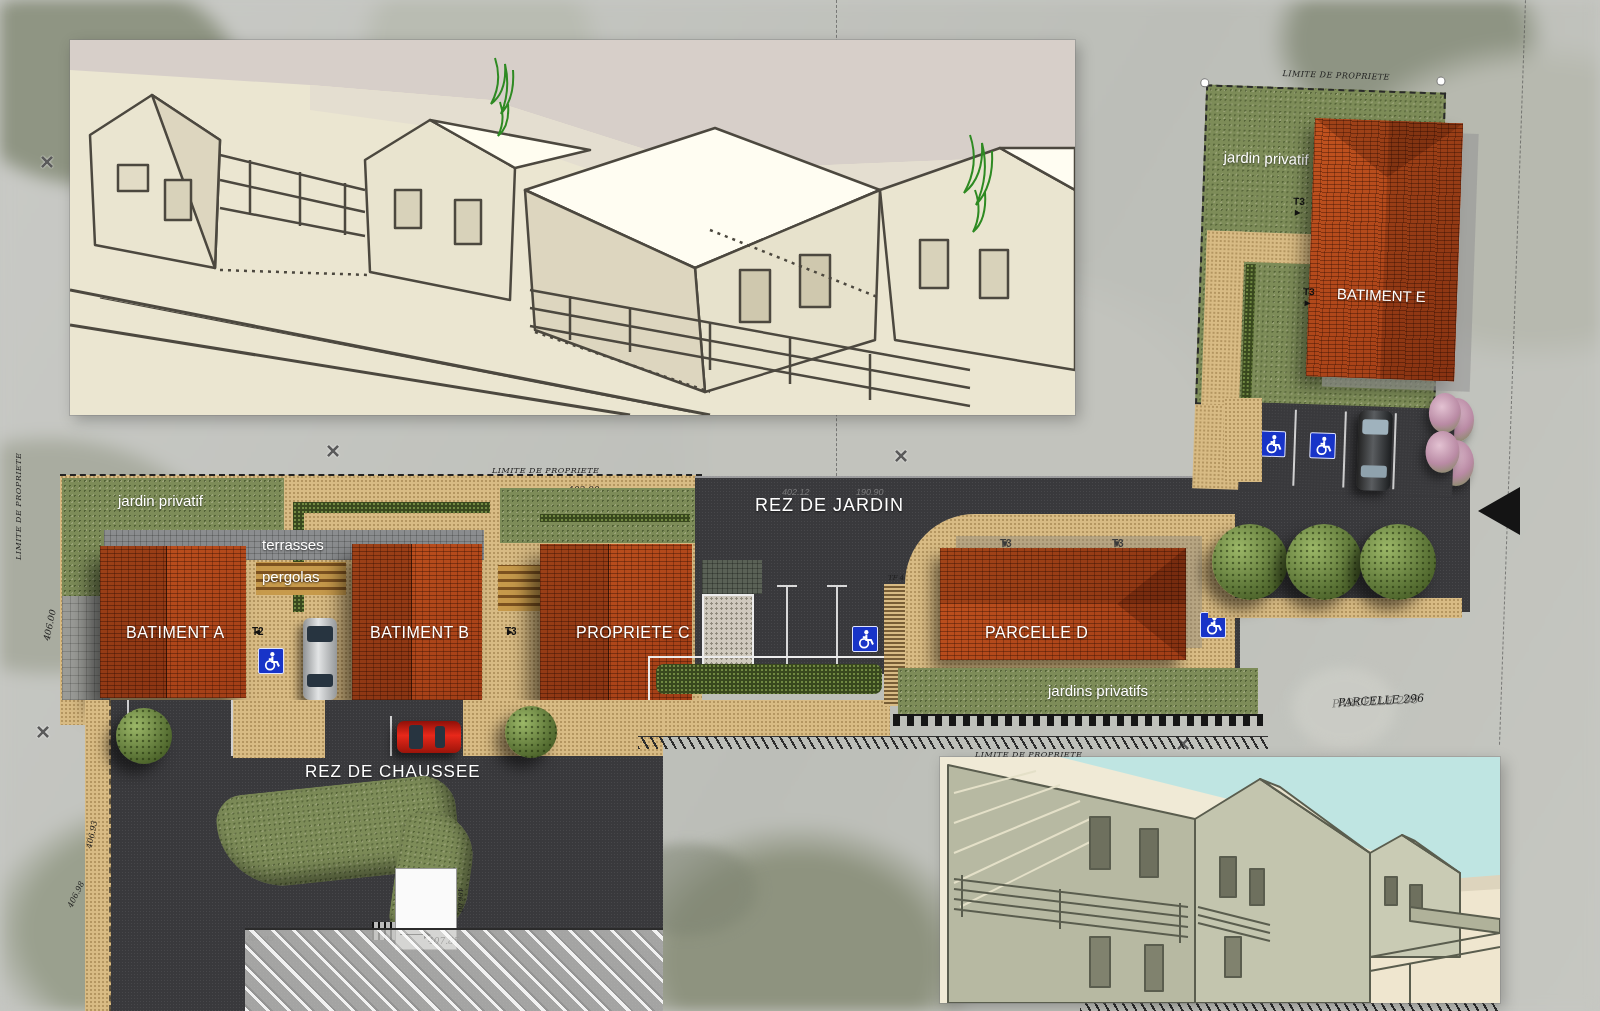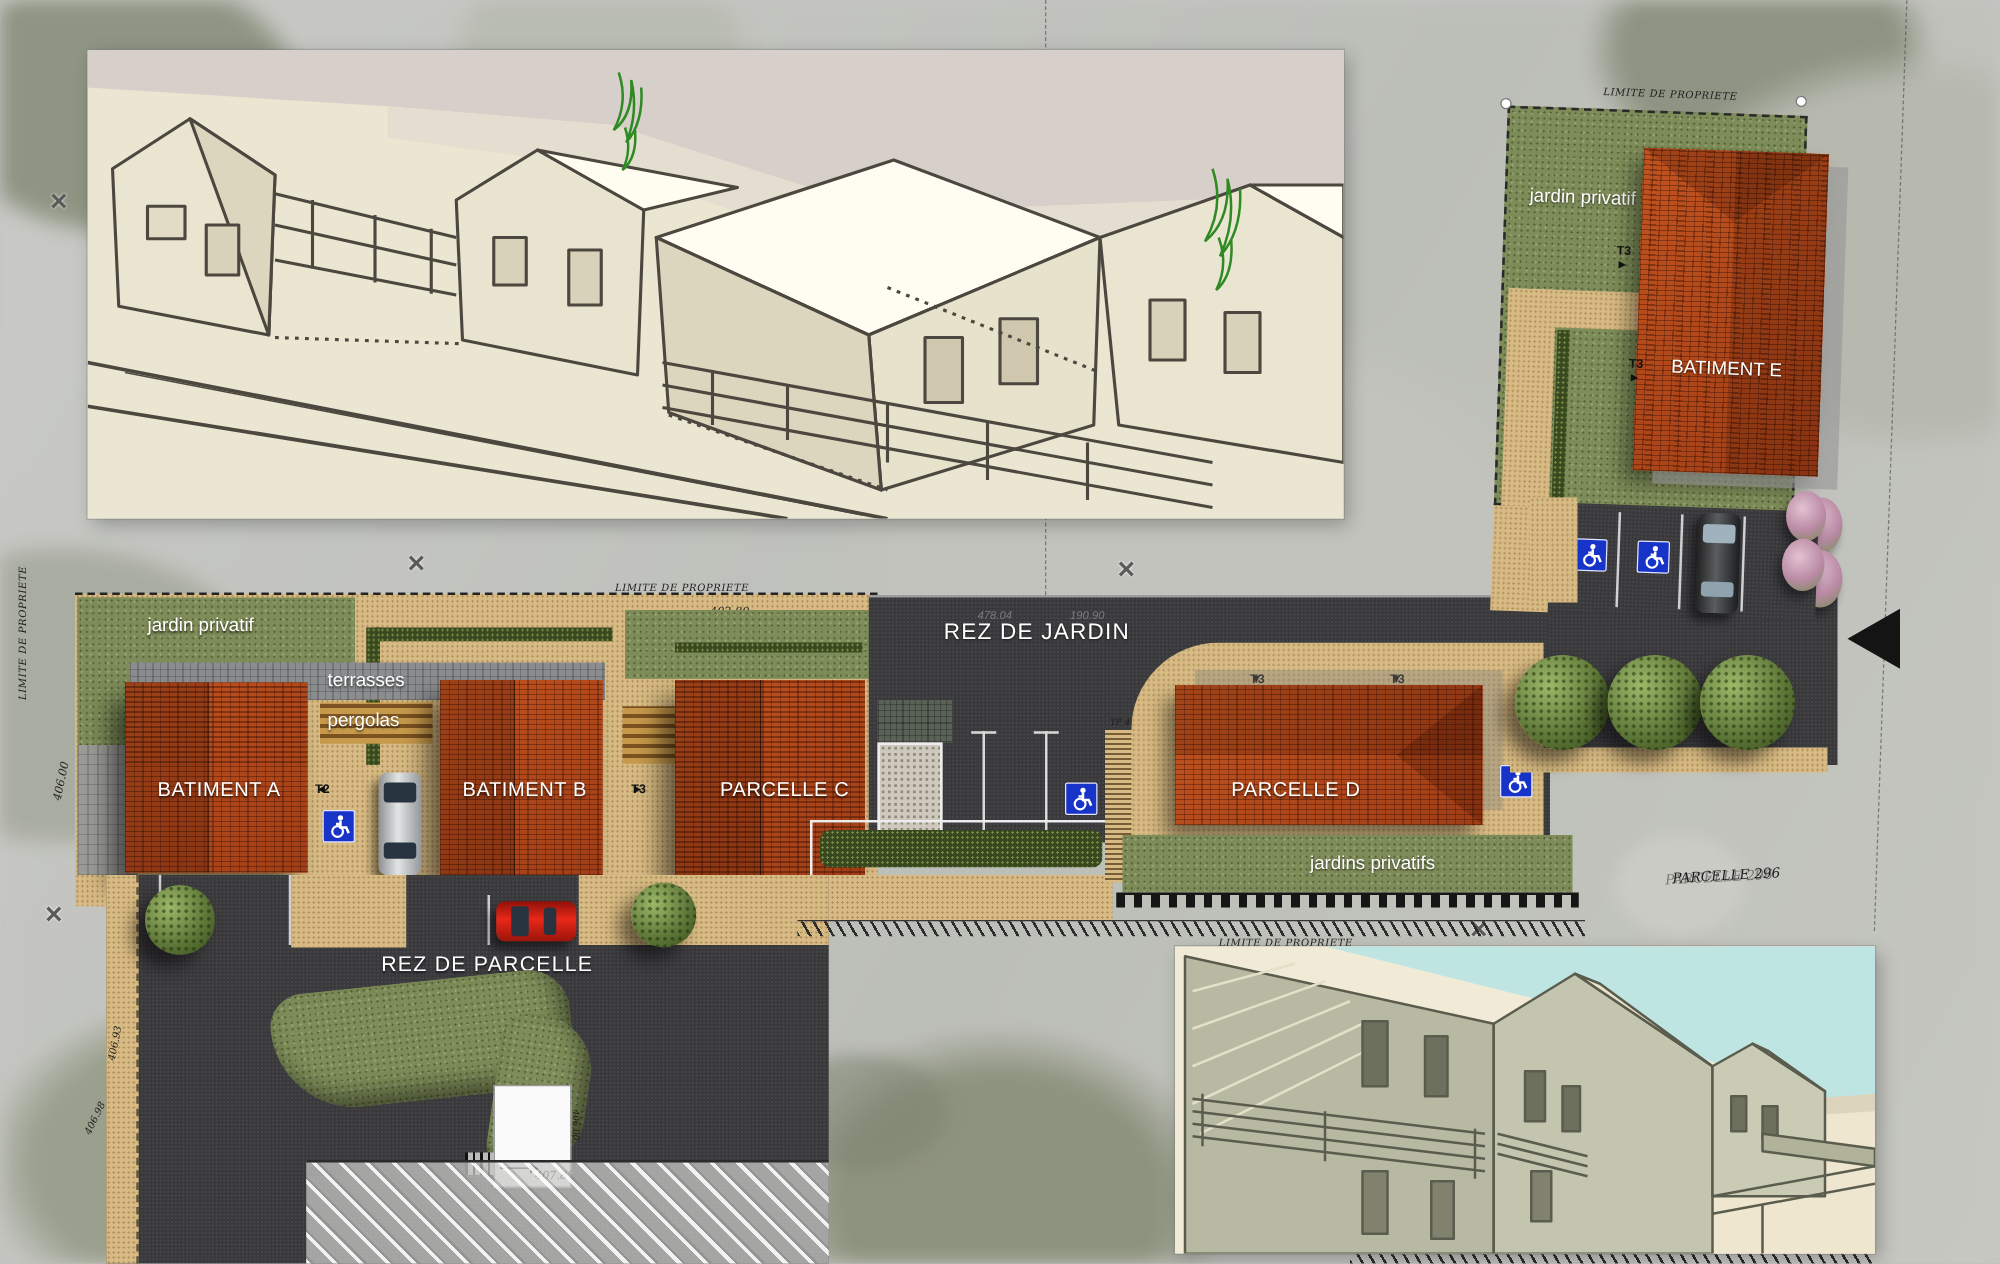--- a/index.html
+++ b/index.html
@@ -130,21 +130,21 @@
   <div class="roof bld" style="left:352px;top:544px;width:130px;height:156px;">
     <div class="shadeL"></div>
     <div class="ridgeV" style="left:45%;"></div>
   </div>
   <div class="roof bld" style="left:540px;top:544px;width:152px;height:158px;">
     <div class="shadeL"></div>
     <div class="ridgeV" style="left:45%;"></div>
   </div>
   <div class="lbl bldlbl" style="left:126px;top:624px;">BATIMENT A</div>
   <div class="lbl bldlbl" style="left:370px;top:624px;">BATIMENT B</div>
-  <div class="lbl bldlbl" style="left:576px;top:624px;">PARCELLE C</div>
+  <div class="lbl bldlbl" style="left:576px;top:624px;">PROPRIETE C</div>
 
   <div class="marker" style="left:252px;top:626px;">
       <span>◄</span>
       <span>T2</span>
     </div>
   <div class="marker" style="left:505px;top:626px;">
       <span>T3</span>
       <span>►</span>
     </div>
 
@@ -157,21 +157,21 @@
       </svg>
   </div>
 
   <div class="car silver" style="left:303px;top:618px;width:34px;height:82px;">
     <div class="win" style="left:4px;top:8px;width:26px;height:16px;"></div>
     <div class="win" style="left:4px;top:56px;width:26px;height:13px;"></div>
   </div>
 
   <div class="asphalt" style="left:695px;top:476px;width:545px;height:198px;border-top:2px solid rgba(220,220,220,.6);"></div>
   <div class="lbl" style="left:755px;top:495px;font-size:18px;letter-spacing:1px;">REZ DE JARDIN</div>
-  <div class="dim" style="left:782px;top:487px;color:rgba(175,175,175,.55);font-style:italic;">478.04</div>
+  <div class="dim" style="left:782px;top:487px;color:rgba(175,175,175,.55);font-style:italic;">402.12</div>
   <div class="dim" style="left:856px;top:487px;color:rgba(175,175,175,.55);font-style:italic;">190.90</div>
 
   <div class="tpost" style="left:777px;top:585px;width:20px;height:2px;"></div>
   <div class="tpost" style="left:786px;top:585px;width:2px;height:88px;"></div>
   <div class="tpost" style="left:827px;top:585px;width:20px;height:2px;"></div>
   <div class="tpost" style="left:836px;top:585px;width:2px;height:88px;"></div>
   <div class="hc" style="left:852px;top:626px;">
     <svg width="22" height="22" viewBox="0 0 24 24">
         <circle cx="13.5" cy="4.6" r="2.3" fill="#fff"></circle>
         <path d="M13.5 7v6h5l2.2 5" stroke="#fff" stroke-width="2.2" fill="none"></path>
@@ -312,21 +312,21 @@
   <div class="whiteline" style="left:390px;top:716px;width:2px;height:40px;"></div>
 
   <div class="car red" style="left:397px;top:721px;width:64px;height:32px;">
     <div class="win" style="left:12px;top:4px;width:14px;height:24px;"></div>
     <div class="win" style="left:38px;top:5px;width:10px;height:22px;"></div>
   </div>
 
   <div class="tree" style="left:116px;top:708px;width:56px;height:56px;"></div>
   <div class="tree" style="left:505px;top:706px;width:52px;height:52px;"></div>
 
-  <div class="lbl" style="left:305px;top:762px;font-size:17px;letter-spacing:1px;">REZ DE PARCELLE</div>
+  <div class="lbl" style="left:305px;top:762px;font-size:17px;letter-spacing:1px;">REZ DE CHAUSSEE</div>
 
   <div class="grass" style="left:218px;top:785px;width:240px;height:95px;border-radius:48px 60px 40px 120px;transform:rotate(-6deg);box-shadow:inset -8px -10px 18px rgba(0,0,0,.45);"></div>
   <div class="grass" style="left:395px;top:812px;width:75px;height:128px;border-radius:30px 60px 70px 30px;transform:rotate(8deg);box-shadow:inset -8px -8px 16px rgba(0,0,0,.45);"></div>
 
   <div style="left:372px;top:922px;width:24px;height:18px;background:repeating-linear-gradient(90deg,#111 0 2px,#bbb 2px 6px);"></div>
   <div style="left:395px;top:868px;width:62px;height:82px;background:#fafafa;border:1px solid #999;"></div>
   <div class="ink dim" style="left:448px;top:896px;transform:rotate(90deg);font-size:7px;">406.00</div>
   <div style="left:400px;top:934px;width:26px;height:1px;background:#111;"></div>
   <div style="left:424px;top:931px;width:0;height:0;border-top:4px solid transparent;border-bottom:4px solid transparent;border-left:7px solid #111;"></div>
   <div class="ink dim" style="left:428px;top:936px;">407.85</div>

